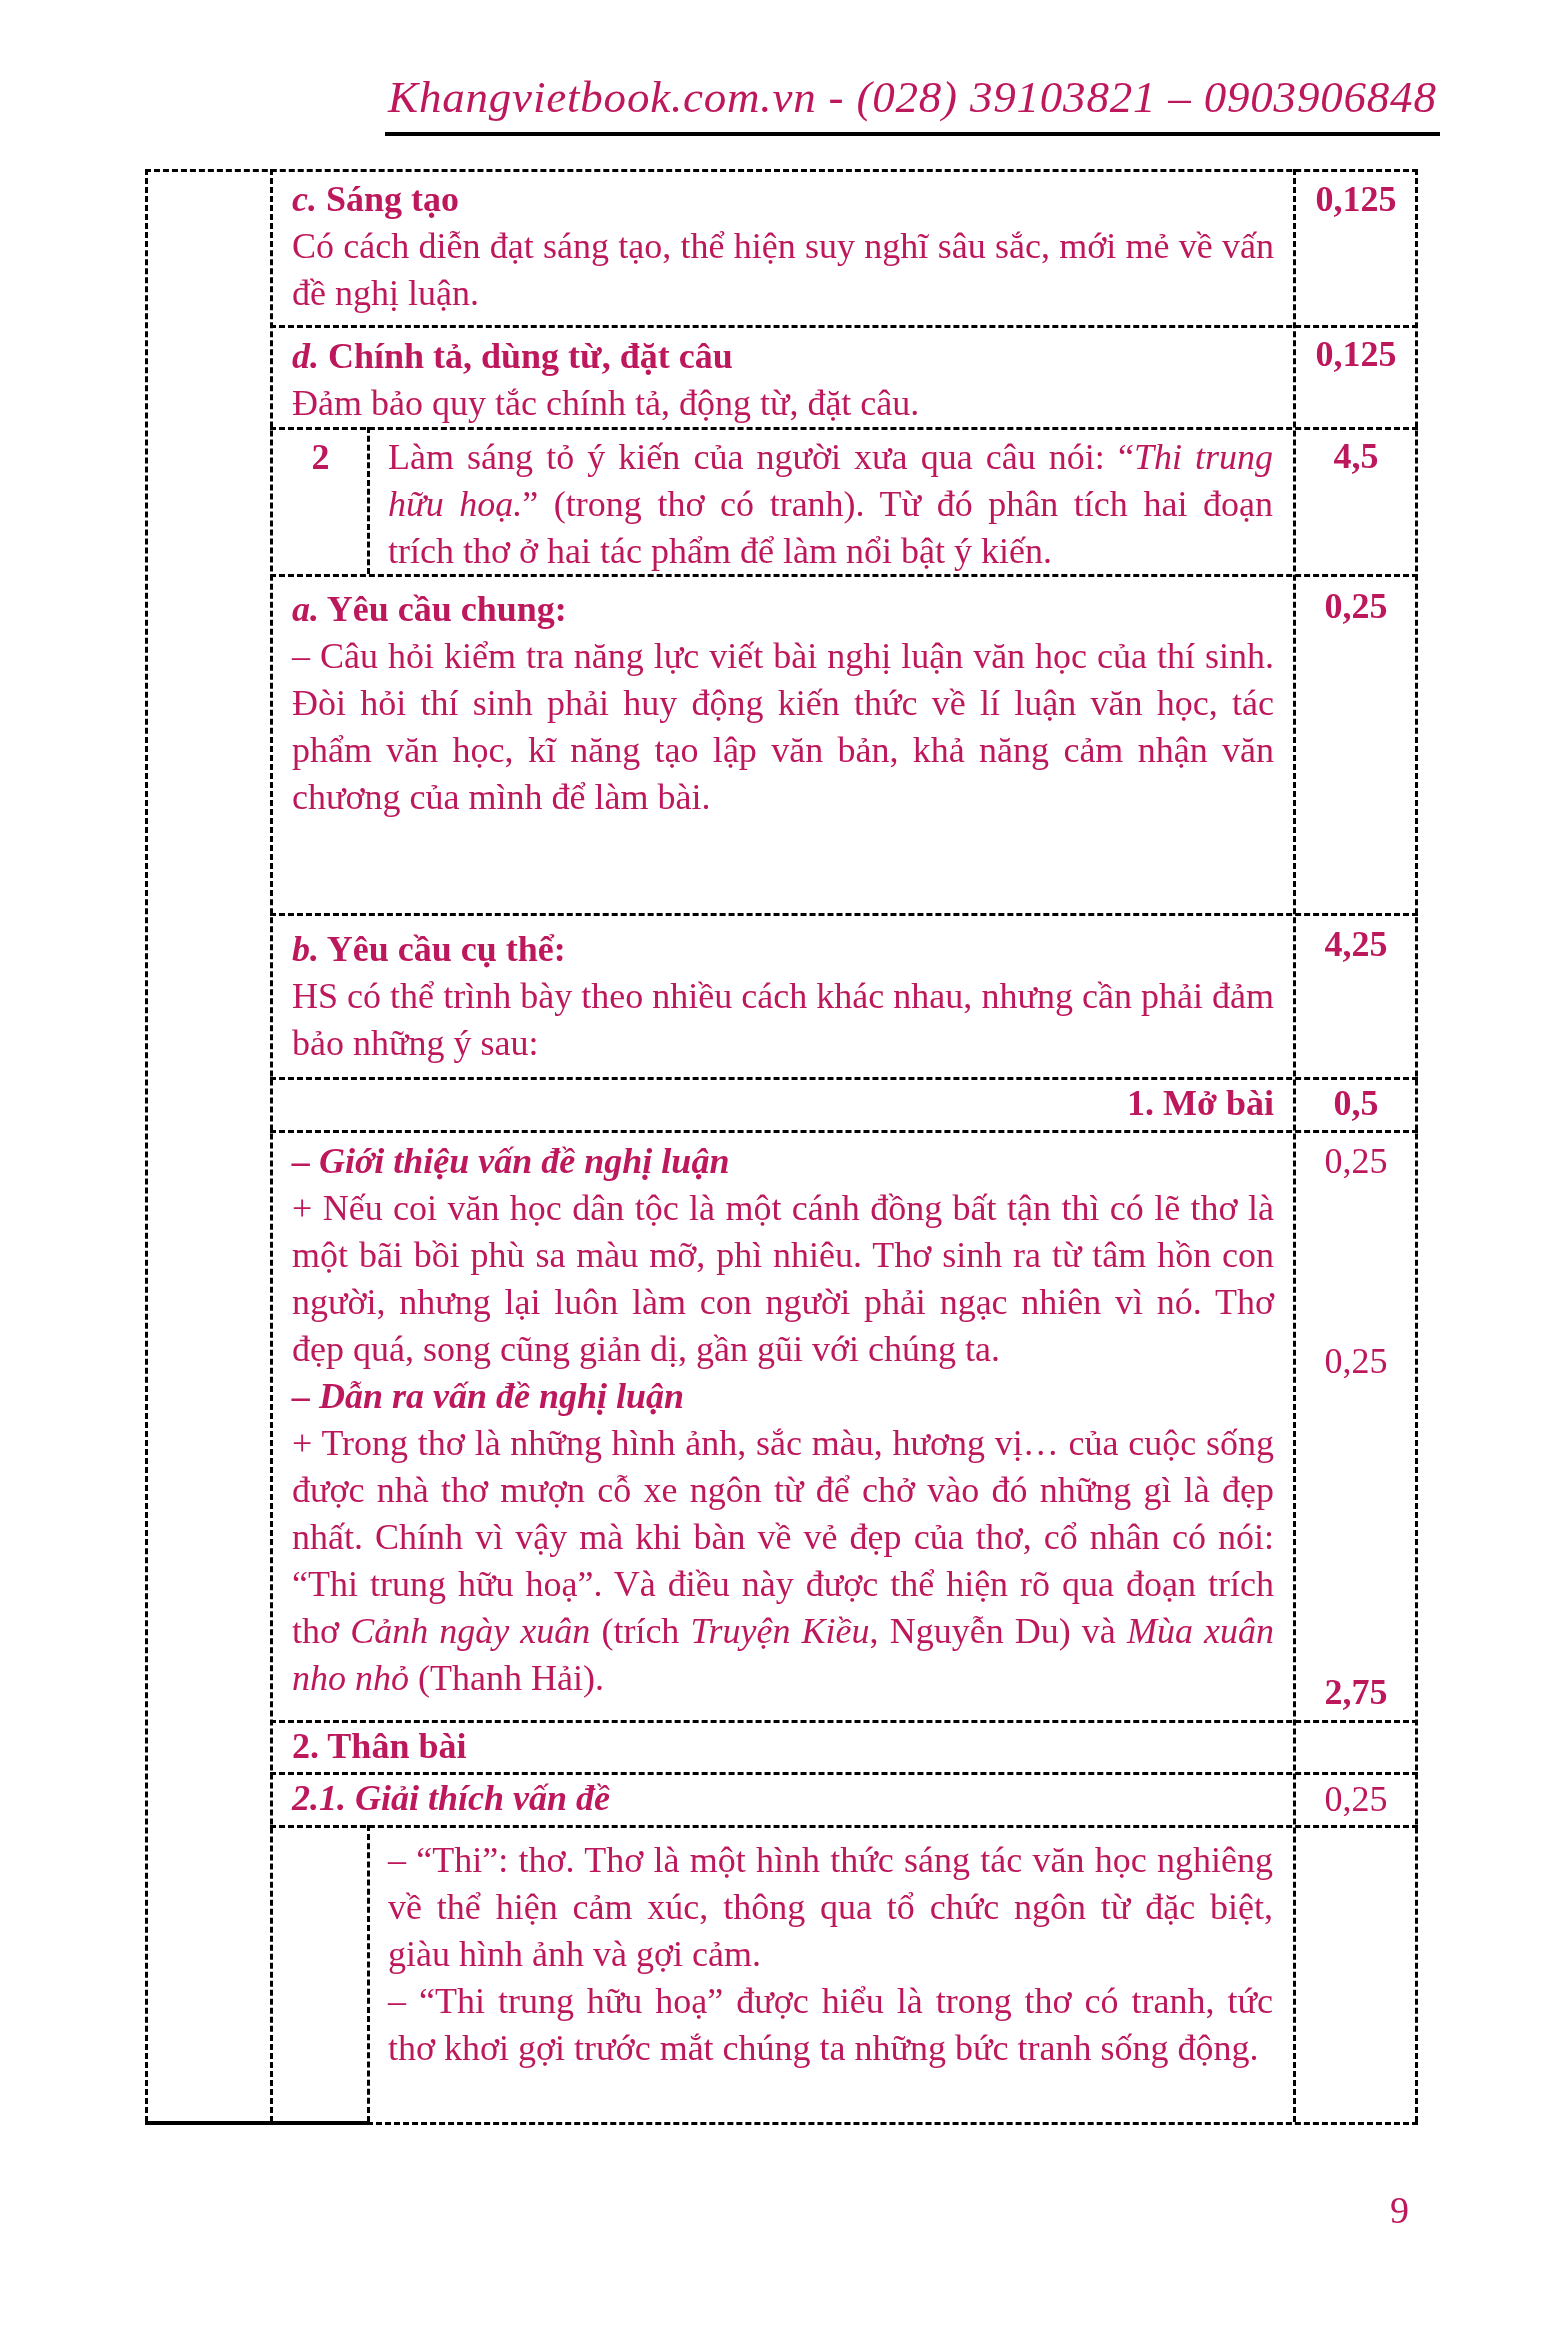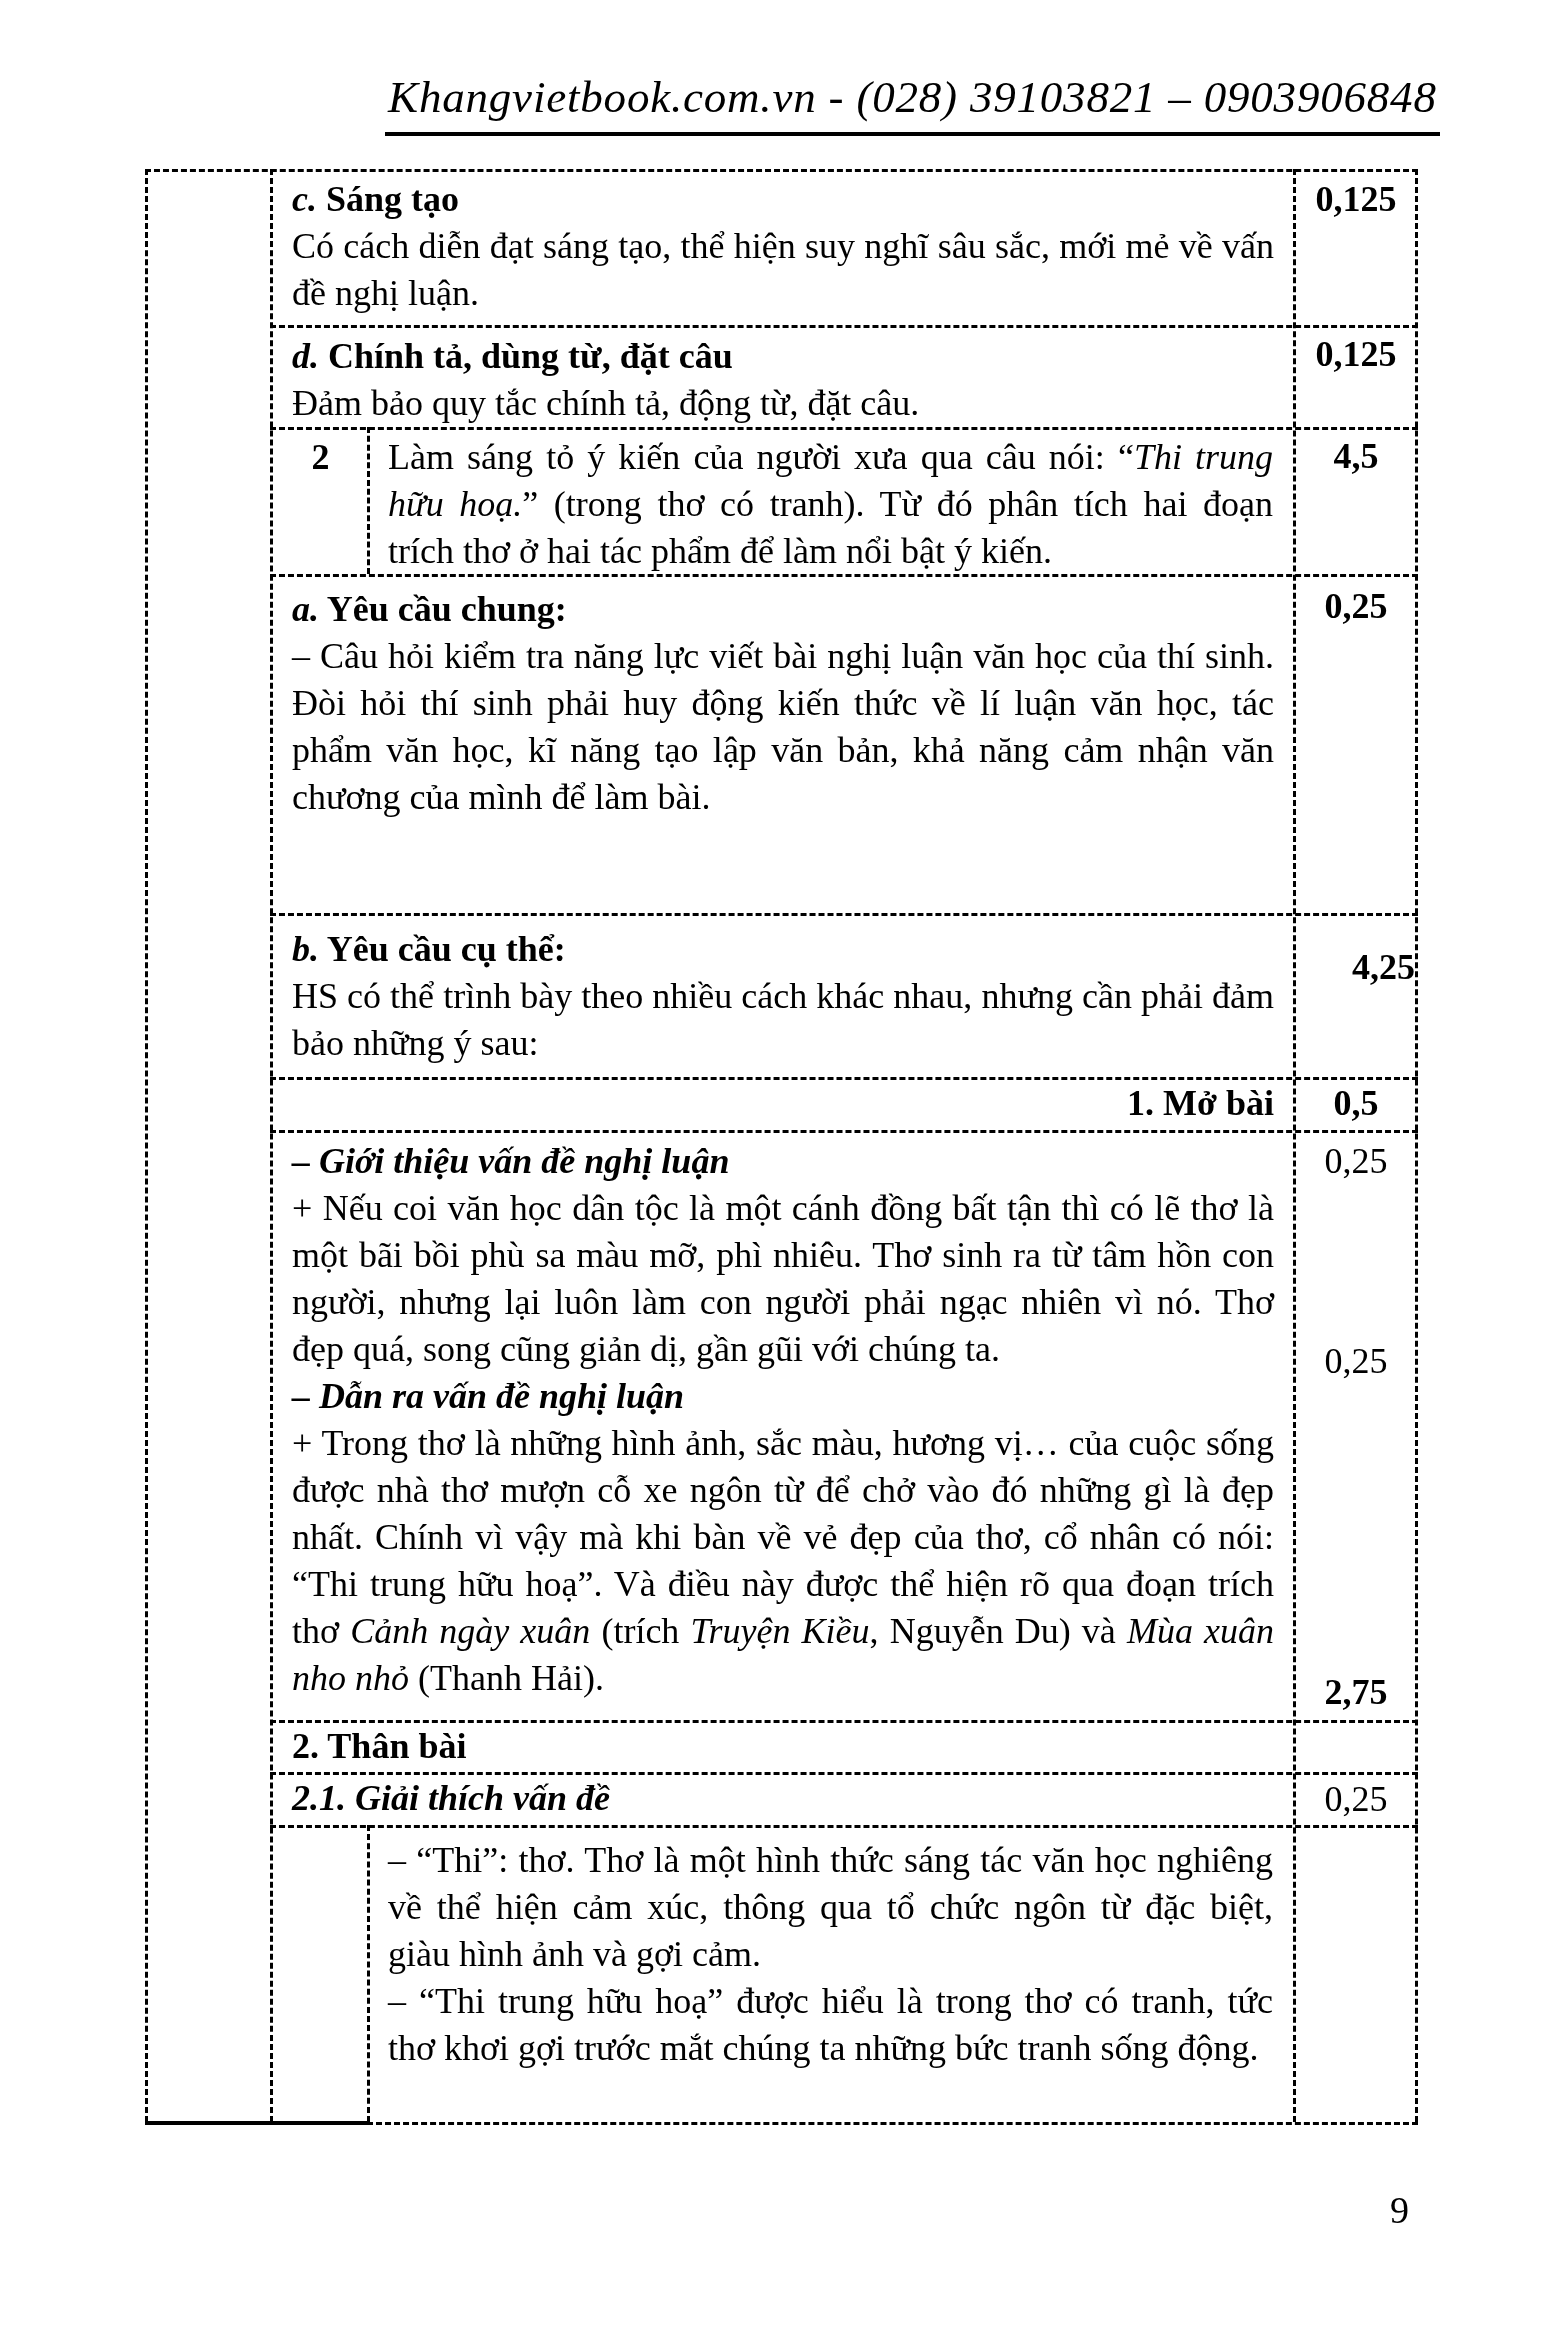--- a/index.html
+++ b/index.html
@@ -1,18 +1,18 @@
 <!DOCTYPE html>
 <html style="font-size:13.2px"><head>
 <meta charset="utf-8">
 <style>
   html,body{margin:0;padding:0;background:#e8e8e8;}
   .page{
     position:relative;width:1562px;height:2330px;background:#ffffff;
-    font-family:"Liberation Serif","DejaVu Serif",serif;color:#000000;
+    font-family:"Liberation Serif","DejaVu Serif",serif;color:#be185d;
     overflow:hidden;margin:0 auto;
   }
   
   .brand{
     position:absolute;top:71px;right:122px;
     font-style:italic;font-size:45px;line-height:53px;white-space:nowrap;
     border-bottom:4.1px solid #000;padding:0 3.3px 8.3px 3.3px;
     letter-spacing:0.8px;
   }
   
@@ -63,21 +63,21 @@
   
   .score{
     position:absolute;left:1297px;width:118px;text-align:center;
     font-size:36px;line-height:43px;
   }
   .score.b{font-weight:bold;}
   .s-creativity{top:178px;}
   .s-spelling  {top:333px;}
   .s-q2        {top:435px;}
   .s-general   {top:585px;}
-  .s-specific  {top:946px;text-align:right;}
+  .s-specific  {top:923px;}
   .s-opening   {top:1082px;}
   .s-intro     {top:1140px;}
   .s-lead      {top:1340px;}
   .s-bodysec   {top:1671px;}
   .s-explsec   {top:1778px;}
   
   .pagenum{position:absolute;left:1390px;top:2188px;font-size:38px;}
 </style>
 </head>
 <body>

